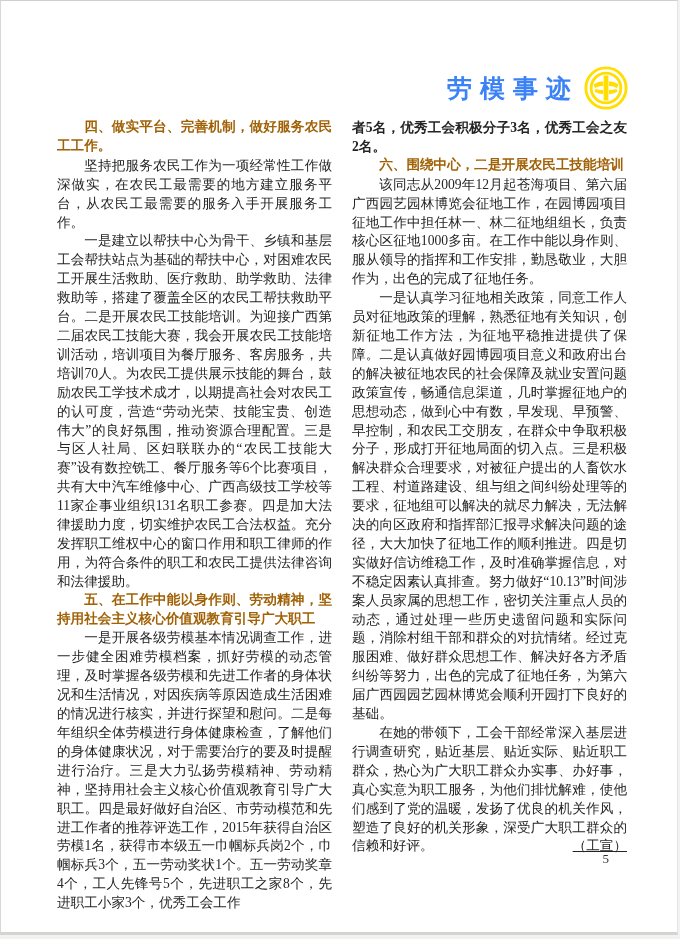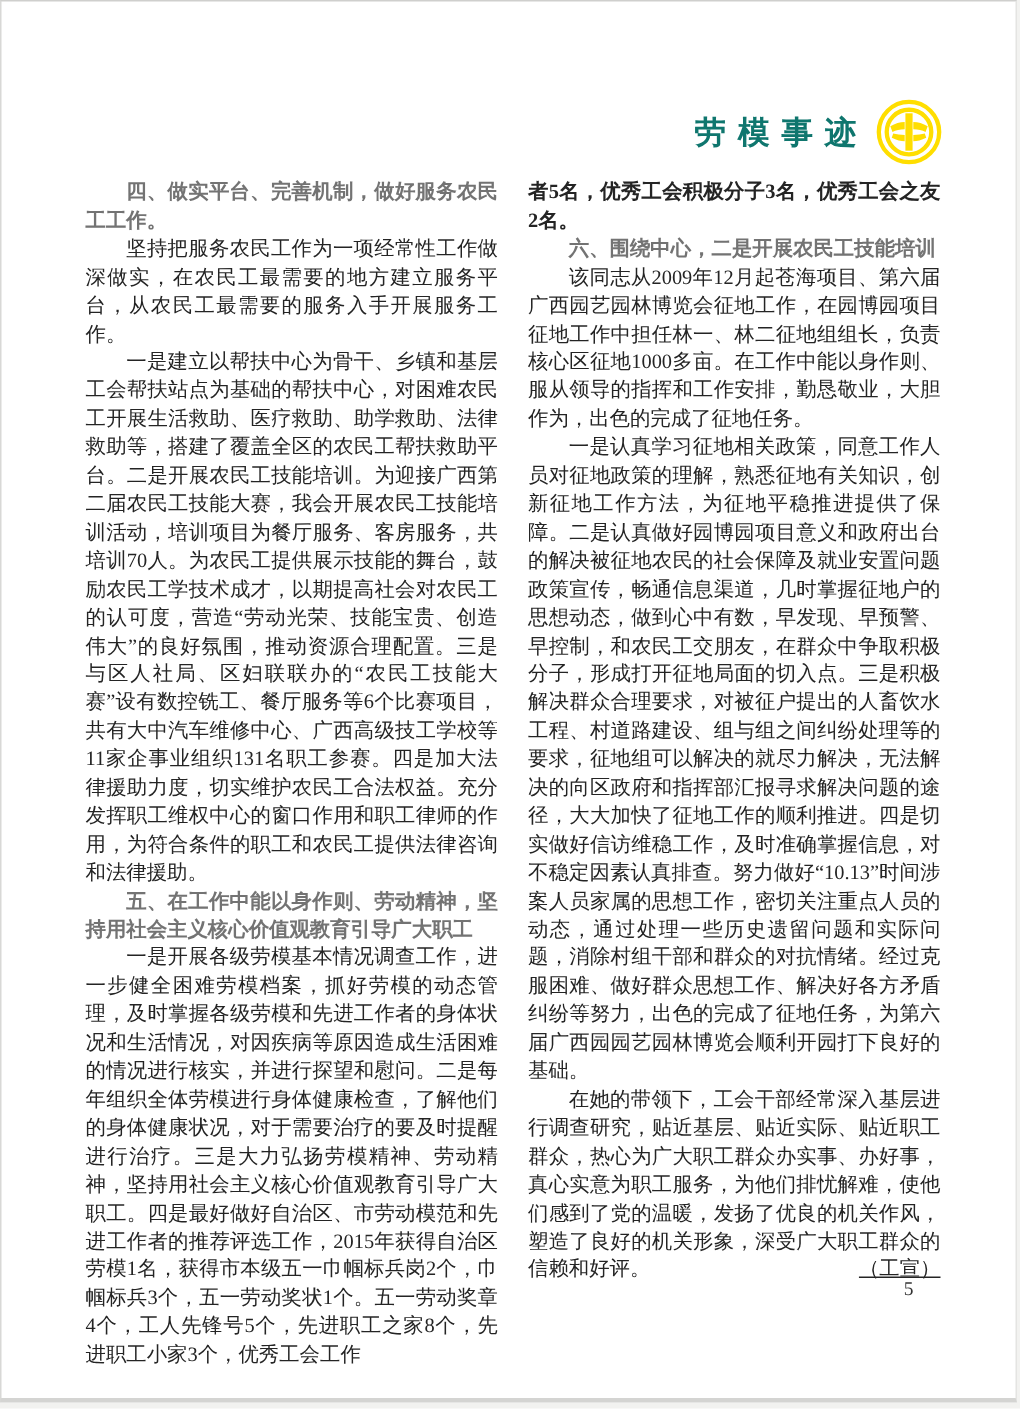--- a/index.html
+++ b/index.html
@@ -22,44 +22,44 @@
   }
   .masthead {
     position: absolute;
     top: 64px; right: 48px;
     display: flex;
     align-items: center;
   }
   .masthead-title {
     font-family: Liberation Sans, sans-serif;
     font-weight: bold;
-    font-size: 21px;
+    font-size: 25px;
     letter-spacing: 8px;
-    color: #0f766e;
+    color: #3b82f6;
     margin-right: 4px;
     white-space: nowrap;
   }
   .union-logo { width: 46px; height: 46px; display: block; }
   .col {
     position: absolute;
     top: 118px;
     width: 275px;
     font-size: 13.6px;
     line-height: 18.9px;
     color: #242424;
     text-align: justify;
   }
   .col-left  { left: 56px; }
   .col-right { left: 351px; }
   .col p { margin: 0; text-indent: 2em; }
   .col p.cont { text-indent: 0; font-weight: bold; }
   .col p.heading {
-    font-family: Liberation Sans, sans-serif;
+    font-family: Liberation Mono, monospace;
     font-weight: bold;
-    color: #737373;
+    color: #a16207;
   }
   .sig { float: right; text-indent: 0; text-decoration: underline; }
   .page-number {
     position: absolute;
     right: 68px; top: 850px;
     font-size: 13px;
     color: #333333;
     font-family: "Liberation Serif", serif;
   }
 </style>

